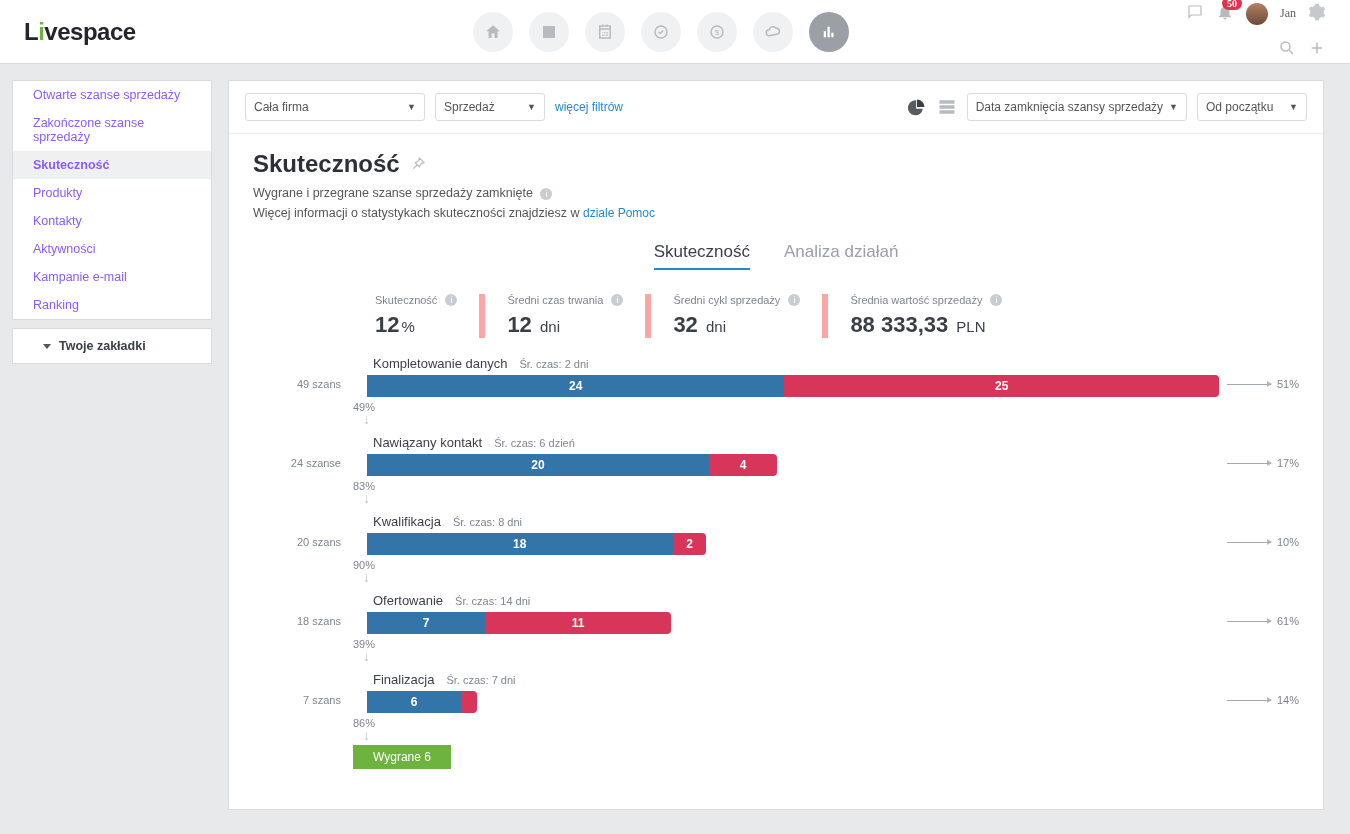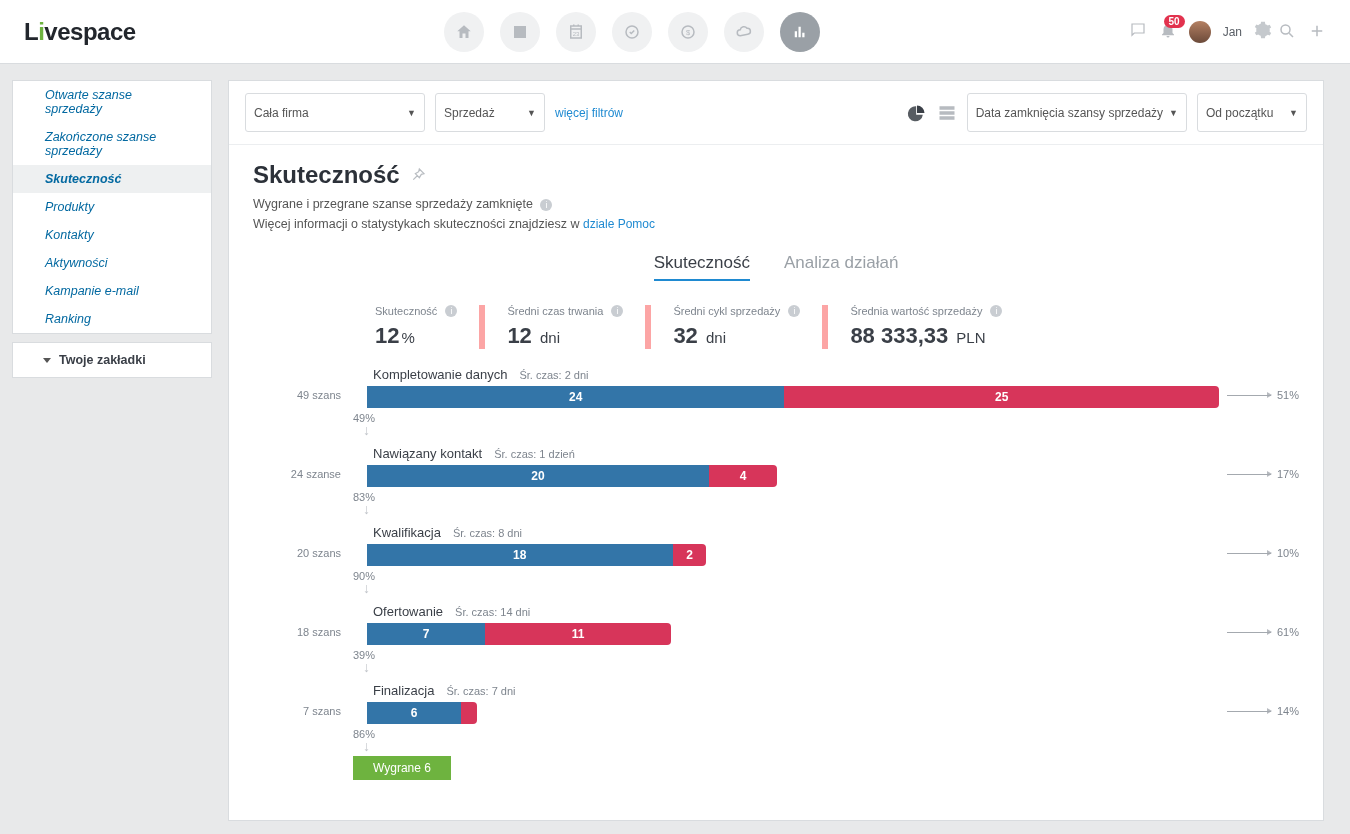--- a/index.html
+++ b/index.html
@@ -50,21 +50,21 @@
   }
   .circle-btn{
     width:40px;height:40px;border-radius:50%;
     background:var(--icon-bg);
     display:flex;align-items:center;justify-content:center;
     color:var(--icon-grey);
     cursor:pointer;
   }
   .circle-btn.active{background:#9aa0a6;color:#fff;}
   .circle-btn svg{width:18px;height:18px;fill:currentColor;}
-  .topbar-right{display:flex;flex-direction:row;align-items:flex-end;gap:6px;}
+  .topbar-right{display:flex;flex-direction:column;align-items:flex-end;gap:14px;font-family:Liberation Serif, serif;}
   .topbar-right-row{display:flex;align-items:center;gap:12px;}
   .badge{
     position:absolute;top:-6px;right:-8px;
     background:#e2324e;color:#fff;font-size:10px;
     border-radius:9px;padding:1px 5px;font-weight:600;
   }
   .bell-wrap{position:relative;color:var(--icon-grey);cursor:pointer;}
   .avatar{width:22px;height:22px;border-radius:50%;background:linear-gradient(#b48063,#6b4a39);} 
   .username{font-size:12px;color:#5a5f66;}
   .small-icon{color:var(--icon-grey);cursor:pointer;}
@@ -79,25 +79,24 @@
   .sidebar{
     width:212px;
     padding:16px 0 0 0;
   }
   .side-panel{
     background:var(--panel);
     border:1px solid var(--border);
     margin:0 0 8px 12px;
   }
   .side-item{
-    padding:7px 32px;
+    padding:7px 20px;
     font-size:12.5px;
     cursor:pointer;
-    color:#0369a1;
-    font-style:italic;
+    color:#8b5cf6;
   }
   .side-item.active{background:#eef0f1;font-weight:600;}
   .bookmark-header{
     display:flex;align-items:center;gap:8px;
     padding:10px 30px;font-weight:600;font-size:12.5px;
     cursor:pointer;
   }
   .chev{width:0;height:0;border-left:4px solid transparent;border-right:4px solid transparent;border-top:5px solid #555;}
 
   .main{
@@ -110,21 +109,21 @@
     min-height:730px;
   }
   .filters{
     display:flex;align-items:center;gap:10px;
     padding:12px 16px;border-bottom:1px solid #eceef0;
   }
   .filters .spacer{flex:1;}
   select,.sel{
     border:1px solid var(--border);border-radius:3px;
     background:#fff;padding:3px 8px;font-size:12px;color:#555;
-    height:39px;
+    height:28px;
   }
   .sel{display:flex;align-items:center;gap:6px;min-width:180px;justify-content:space-between;cursor:pointer;}
   .link{color:var(--link);cursor:pointer;font-size:12px;}
   .view-icon{width:20px;height:20px;color:#3a3f47;cursor:pointer;}
   .view-icon.muted{color:var(--icon-grey);}
   .view-icon svg{width:100%;height:100%;fill:currentColor;}
 
   .content{padding:16px 24px 40px 24px;}
   h1{font-size:24px;font-weight:600;margin:0 0 8px 0;color:#2c3139;display:flex;align-items:center;gap:10px;}
   .pin-icon{color:#b9bdc2;cursor:pointer;}
@@ -390,21 +389,21 @@
               <div class="stage-right">
                 <span class="arrow-line"></span>
                 <span>51%</span>
               </div>
             </div>
             <div class="stage">
               <div class="stage-left">24 szanse</div>
               <div class="stage-main">
                 <div class="stage-title">
                   <span class="stage-name">Nawiązany kontakt</span>
-                  <span class="stage-avg">Śr. czas: 1 dzień</span>
+                  <span class="stage-avg">Śr. czas: 6 dzień</span>
                 </div>
                 <div class="bar-wrap" style="width:48.97959183673469%">
                   <div class="bar-seg bar-blue" style="width:83.33333333333334%">20</div>
                   <div class="bar-seg bar-red" style="width:16.666666666666657%">4</div>
                 </div>
                 <div class="conv">83%</div>
                 <div class="down-arrow">↓</div>
               </div>
               <div class="stage-right">
                 <span class="arrow-line"></span>

